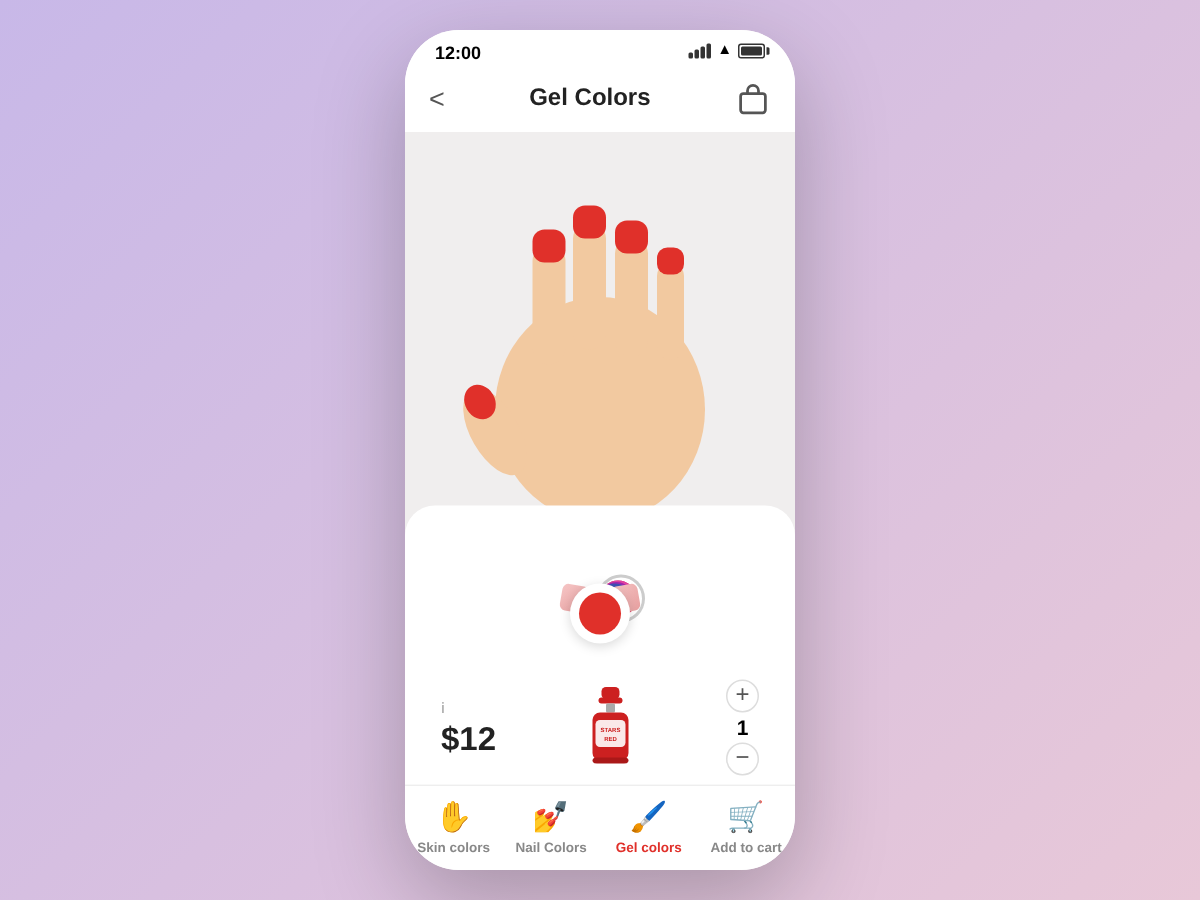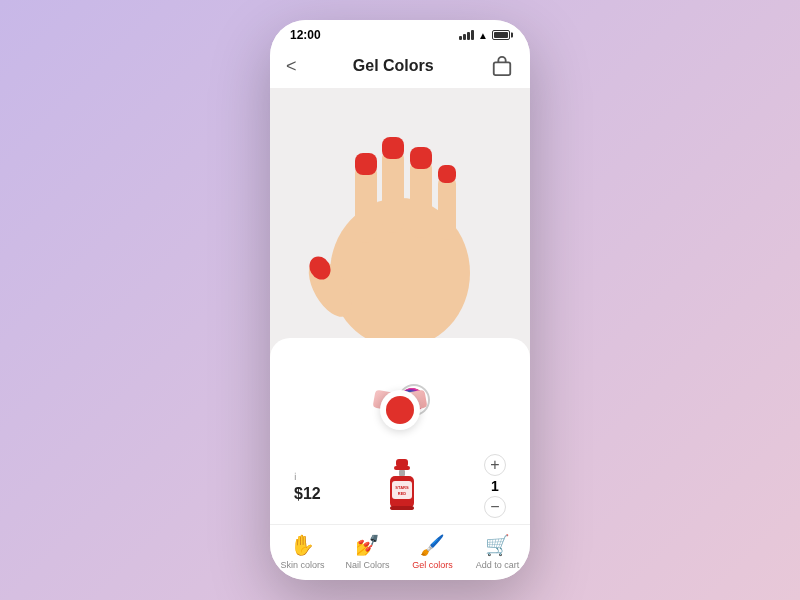--- a/index.html
+++ b/index.html
@@ -19,21 +19,21 @@
       border-radius: 36px;
       box-shadow: 0 20px 60px rgba(0,0,0,0.25);
       overflow: hidden;
       display: flex;
       flex-direction: column;
       position: relative;
     }
     .status-bar {
       display: flex;
       justify-content: space-between;
-      align-items: center;
+      align-items: flex-start;
       padding: 8px 20px 4px;
       background: #fff;
     }
     .status-time { font-size: 12px; font-weight: 600; }
     .status-icons { display: flex; align-items: center; gap: 4px; }
     .signal-bars { display: flex; align-items: flex-end; gap: 1px; }
     .signal-bars span {
       background: #333;
       width: 3px;
       display: block;
@@ -132,21 +132,21 @@
     .product-row {
       display: flex;
       align-items: center;
       justify-content: space-between;
       width: 100%;
       padding: 6px 24px;
     }
 
     .price-section { display: flex; flex-direction: column; }
     .info-icon { font-size: 10px; color: #999; margin-bottom: 2px; }
-    .price { font-size: 16px; font-weight: 700; color: #222; }
+    .price { font-size: 22px; font-weight: 700; color: #222; }
 
     .bottle-img {
       width: 45px;
       height: 55px;
       display: flex;
       align-items: center;
       justify-content: center;
     }
 
     .quantity-section {
@@ -177,21 +177,21 @@
     }
     .nav-item {
       display: flex;
       flex-direction: column;
       align-items: center;
       gap: 3px;
       cursor: pointer;
       min-width: 55px;
     }
     .nav-item .nav-icon { font-size: 20px; }
-    .nav-item .nav-label { font-size: 9px; color: #888; }
+    .nav-item .nav-label { font-size: 9px; color: #888; font-weight: bold; }
     .nav-item.active .nav-label { color: #e0302a; }
     .nav-item.active .nav-icon { color: #e0302a; }
   </style>
 </head>
 <body>
 
 <div class="phone">
 
   <div class="status-bar">
     <span class="status-time">12:00</span>

